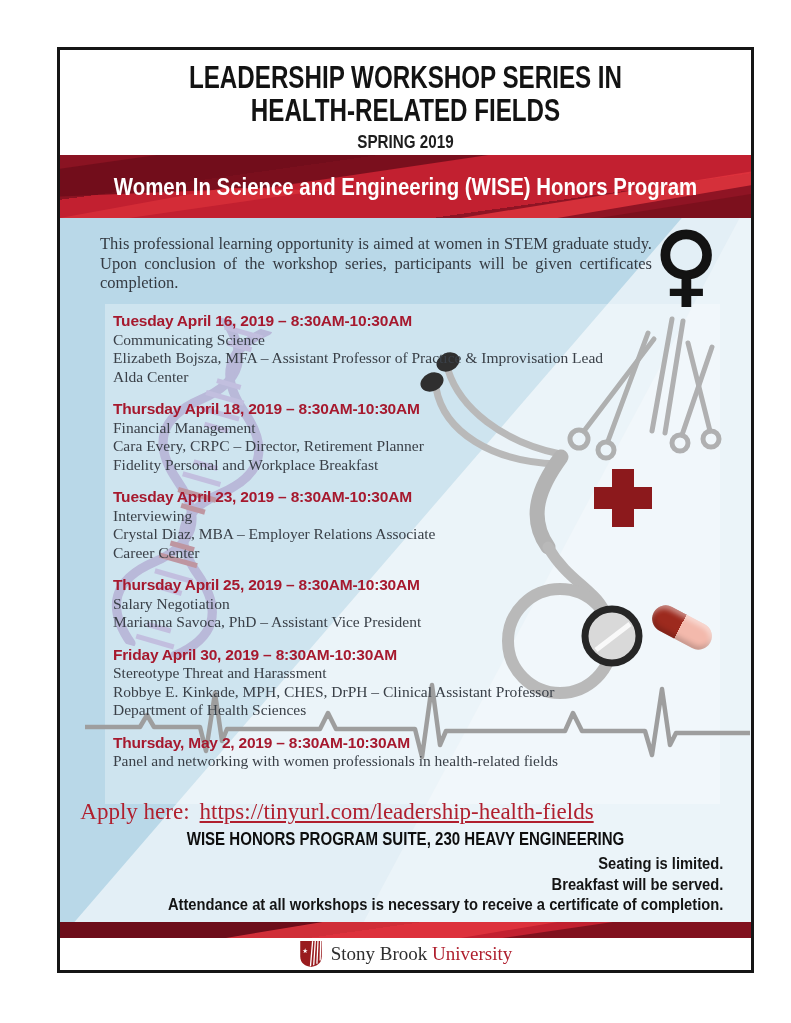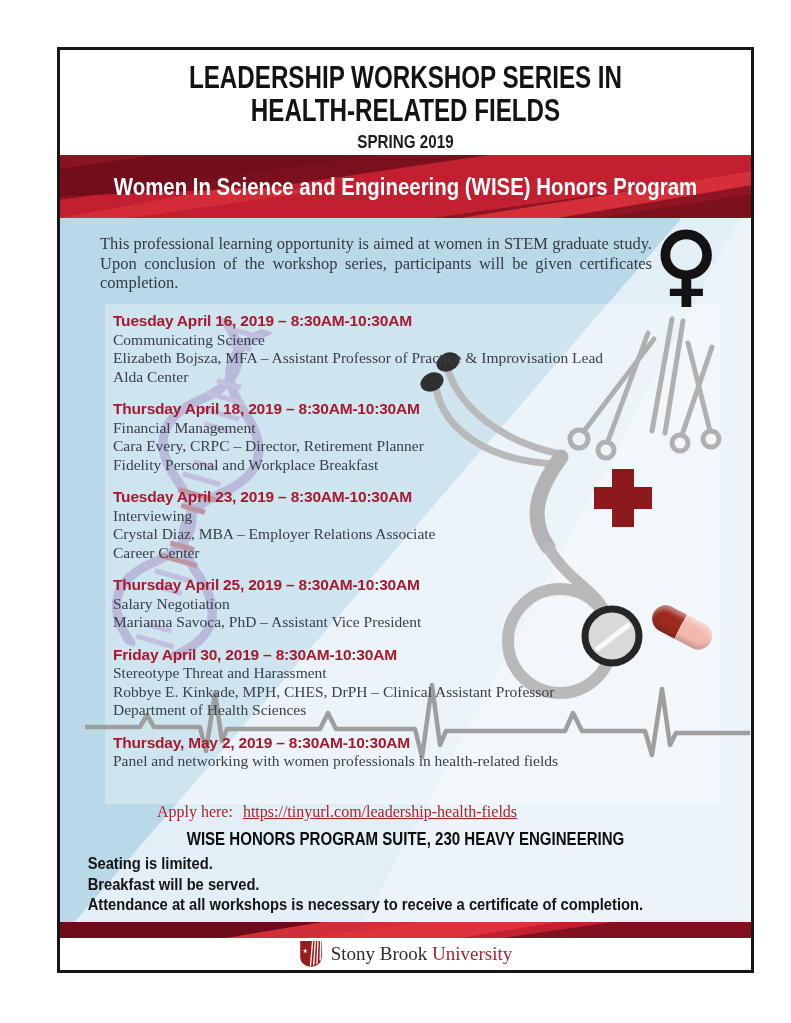--- a/index.html
+++ b/index.html
@@ -37,28 +37,28 @@
          color:#343a42;text-align:justify;}
   .female{position:absolute;left:594px;top:-2px;width:90px;font-family:"DejaVu Sans",sans-serif;
           font-size:88px;line-height:98px;font-weight:bold;color:#131313;-webkit-text-stroke:2px #131313;}
 
   .sessions{position:absolute;left:53px;top:94px;width:600px;}
   .session{margin-bottom:14px;}
   .s-date{font-family:"Liberation Sans",sans-serif;font-weight:bold;font-size:15.5px;line-height:18.5px;
           color:var(--date_red,#a6192e);letter-spacing:-0.2px;}
   .s-line{font-size:15.5px;line-height:18.5px;color:#3a4048;}
 
-  .apply{position:absolute;top:582px;left:0;width:554px;text-align:center;font-size:16px;line-height:24px;
+  .apply{position:absolute;top:582px;left:0;width:554px;text-align:center;font-size:23px;line-height:24px;
          color:var(--link_red,#b01f2e);white-space:nowrap;}
   .apply a{color:var(--link_red,#b01f2e);text-decoration:underline;}
   .apply .gap{display:inline-block;width:10px;}
   .location{position:absolute;top:610px;left:0;width:691px;text-align:center;
             font-family:"Liberation Sans",sans-serif;font-weight:bold;font-size:17.5px;line-height:23px;
             color:#0e0e0e;white-space:nowrap;transform:scaleX(0.86);transform-origin:50% 50%;}
-  .notes{position:absolute;top:636px;left:0;width:691px;text-align:left;
+  .notes{position:absolute;top:636px;left:0;width:691px;text-align:right;
          font-family:"Liberation Sans",sans-serif;font-weight:bold;font-size:16px;line-height:20.5px;color:#141414;}
   .notes div{white-space:nowrap;transform:scaleX(0.92);transform-origin:50% 50%;}
 
   
   .deco{position:absolute;pointer-events:none;}
   .cross{left:534px;top:251px;width:58px;height:58px;}
   .cross::before{content:"";position:absolute;left:0;top:18px;width:58px;height:22px;background:var(--cross_red,#8c191c);}
   .cross::after{content:"";position:absolute;left:18px;top:0;width:22px;height:58px;background:var(--cross_red,#8c191c);}
   .pill{left:590px;top:396px;width:64px;height:27px;border-radius:14px;transform:rotate(28deg);
         background:linear-gradient(90deg,#9d2a1e 0 47%,#f3b9ac 47%);box-shadow:inset 0 4px 5px rgba(255,255,255,.45), inset 0 -4px 5px rgba(0,0,0,.18);}

